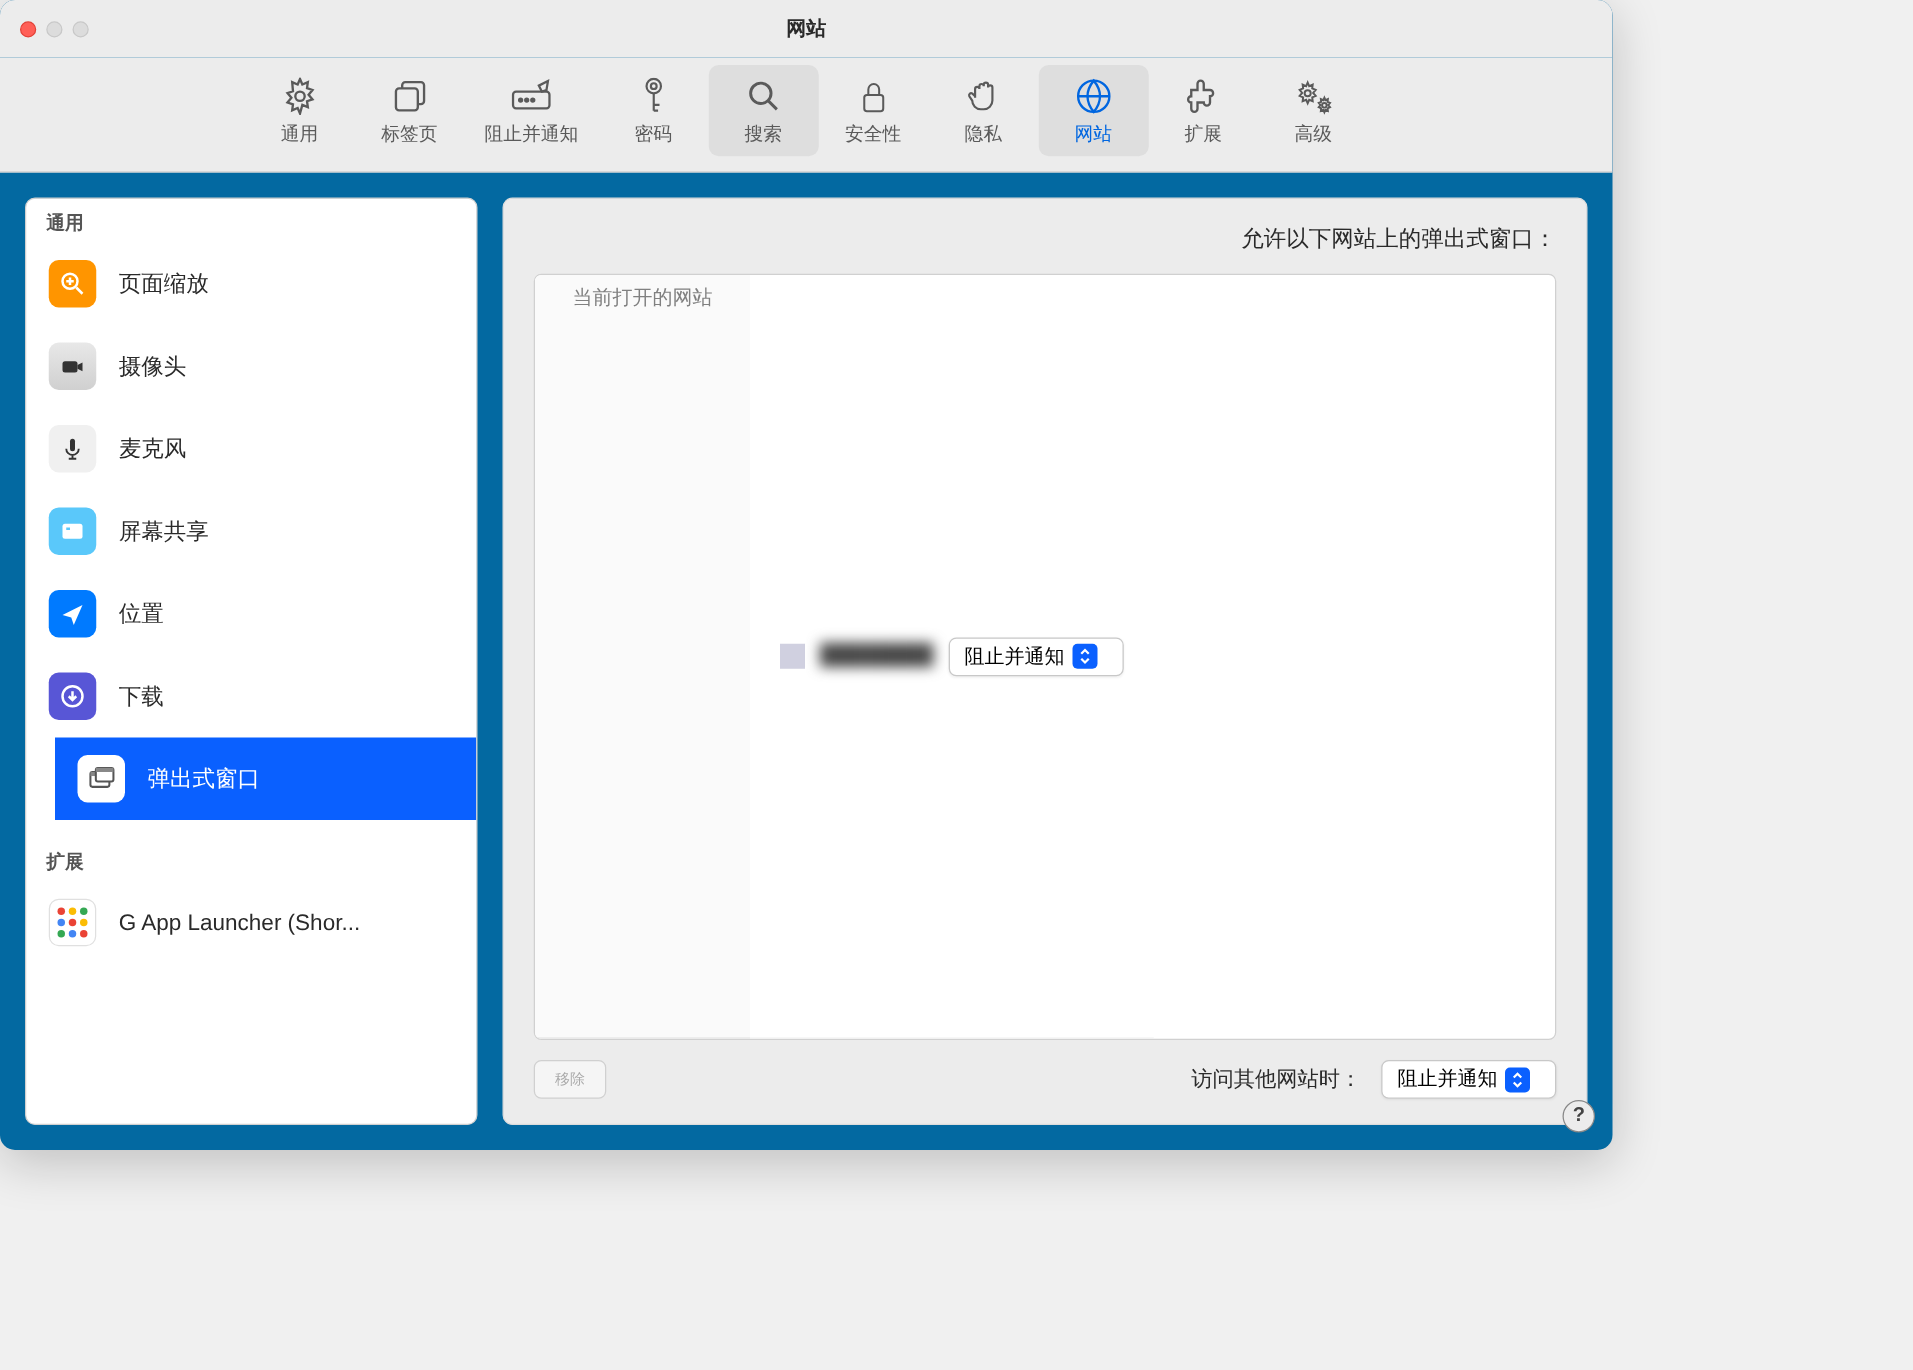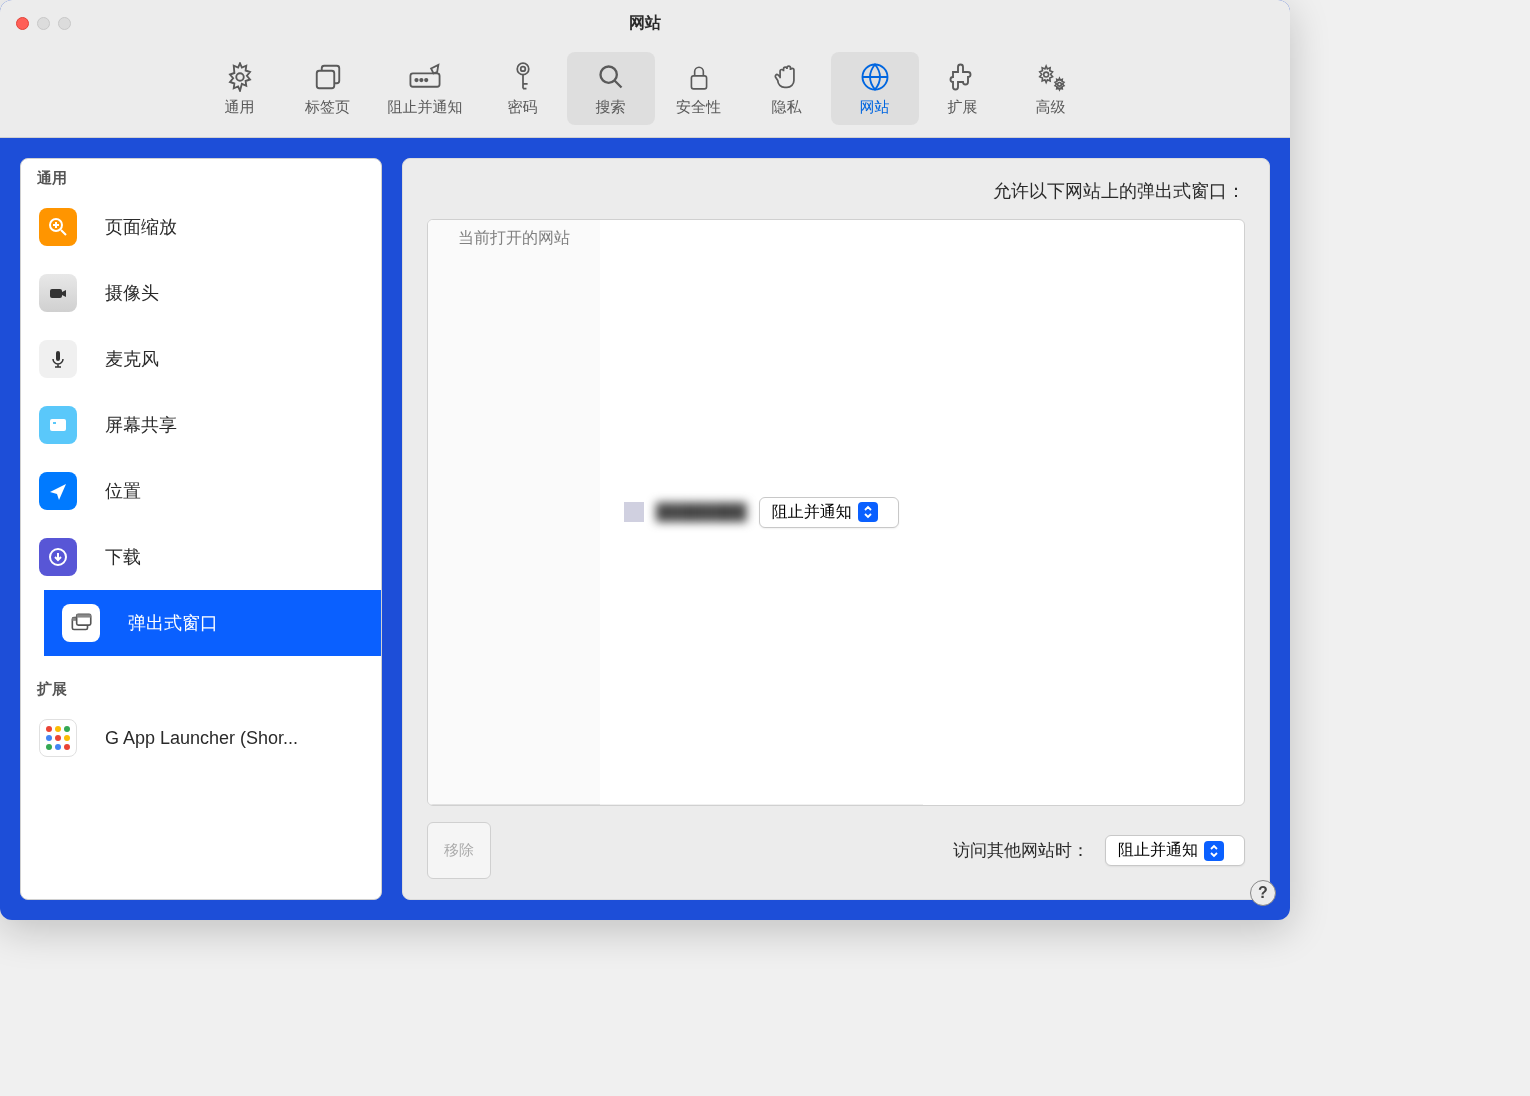--- a/index.html
+++ b/index.html
@@ -8,21 +8,21 @@
       background: #f0f0f0;
       width: 1530px;
       height: 1096px;
       display: flex;
       align-items: flex-start;
       justify-content: flex-start;
     }
     .window {
       width: 1290px;
       height: 920px;
-      background: #1d4ed8;
+      background: #0369a1;
       border-radius: 12px;
       box-shadow: 0 10px 40px rgba(0,0,0,0.2);
       overflow: hidden;
       display: flex;
       flex-direction: column;
       position: relative;
     }
     .titlebar {
       height: 46px;
       display: flex;
@@ -101,21 +101,21 @@
     }
     .sidebar-header {
       padding: 10px 16px 6px;
       font-size: 15px;
       font-weight: 600;
       color: #555;
     }
     .sidebar-item {
       display: flex;
       align-items: center;
-      gap: 28px;
+      gap: 18px;
       padding: 14px 18px;
       cursor: pointer;
     }
     .sidebar-item.selected {
       background: #0a60ff;
       color: #fff;
       margin-left: 23px;
     }
     .sidebar-icon {
       width: 38px;
@@ -204,25 +204,25 @@
       justify-content: center;
       color: #fff;
     }
     .bottom-row {
       display: flex;
       align-items: center;
       justify-content: space-between;
       margin-top: 16px;
     }
     .remove-btn {
-      padding: 18px 16px;
+      padding: 6px 16px;
       border: 1px solid #d0d0d0;
       background: #f5f5f5;
       border-radius: 6px;
-      font-size: 15px;
+      font-size: 12px;
       color: #aaa;
       cursor: default;
     }
     .bottom-label {
       font-size: 17px;
       color: #2a2a2a;
       margin-right: 8px;
     }
     .bottom-right { display: flex; align-items: center; gap: 8px; }
     .help-btn {

